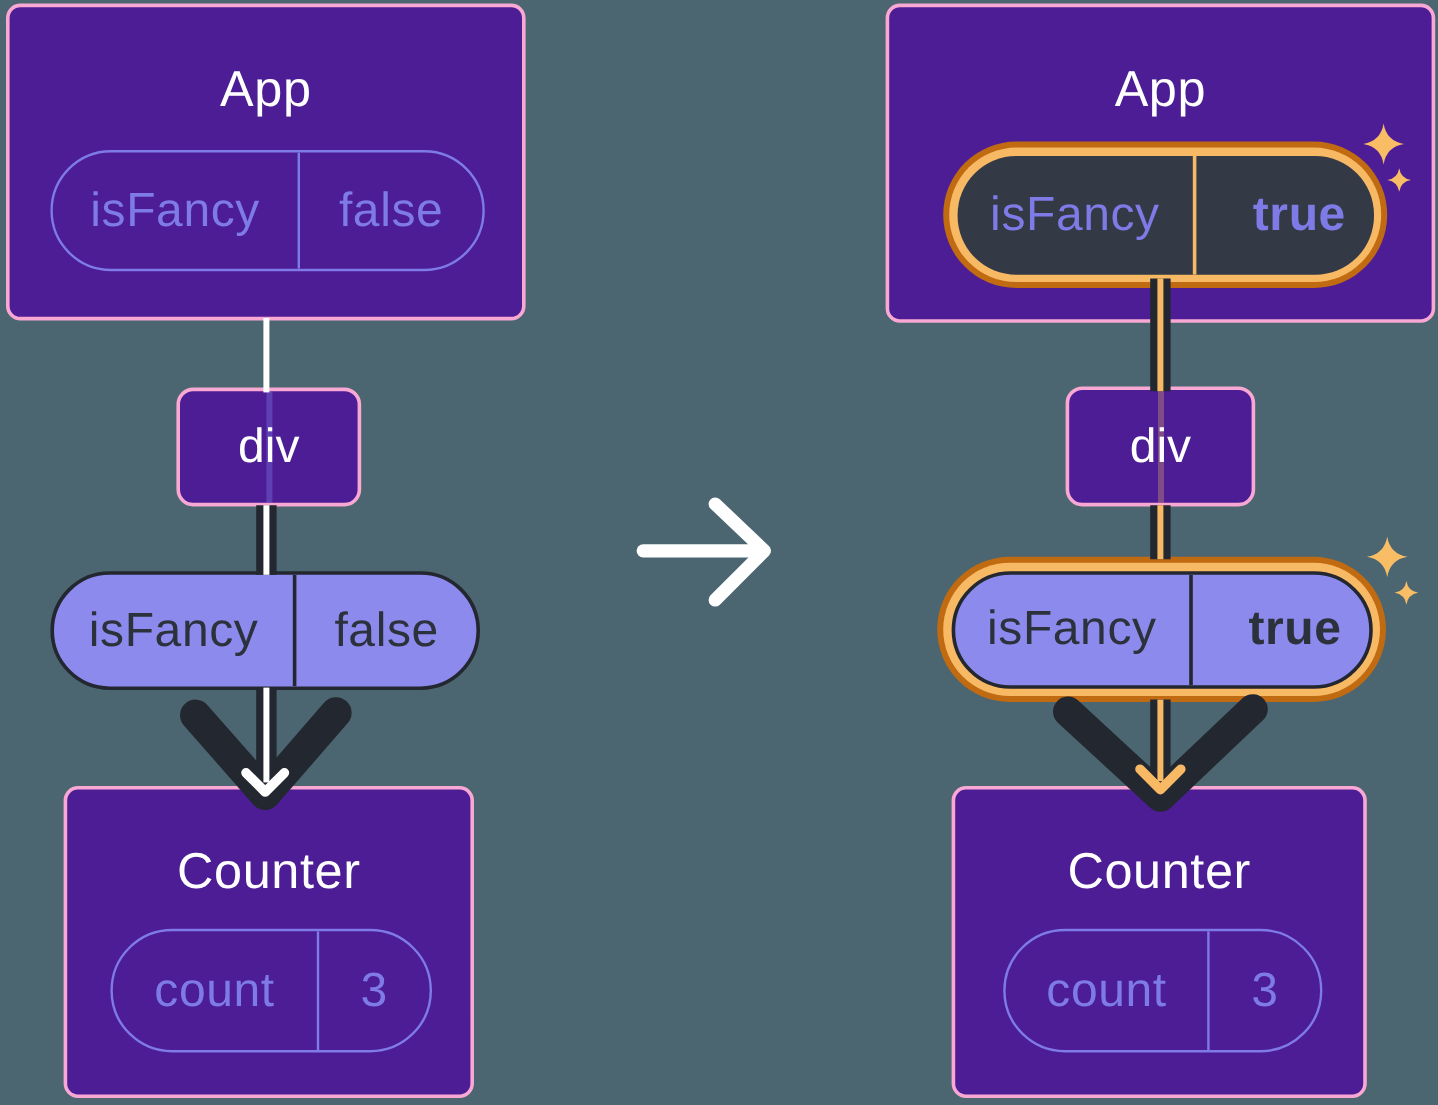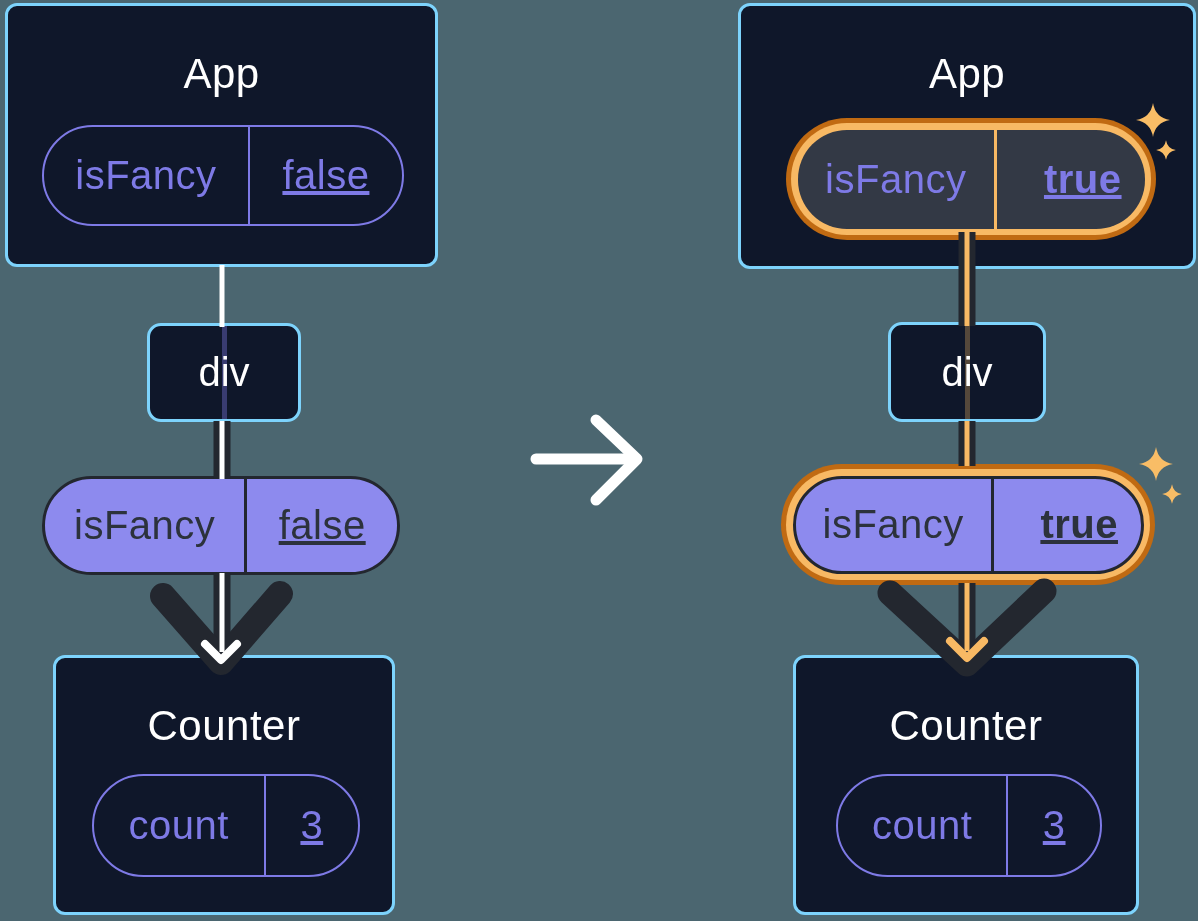--- a/index.html
+++ b/index.html
@@ -3,21 +3,21 @@
 <meta charset="utf-8">
 <style>
   html,body{margin:0;padding:0;background:#4B6670;}
   .canvas{
     position:relative;width:1198px;height:921px;overflow:hidden;
     background:#4B6670;
     font-family:"Liberation Sans", sans-serif;
   }
   
   .box{
-    position:absolute;background:#0f172a;border:3px solid #7dd3fc;
+    position:absolute;background:#4c1d95;border:3px solid #f9a8d4;
     border-radius:12px;box-sizing:border-box;
   }
   .comp-title{
     width:100%;text-align:center;color:#FFFFFF;font-size:42px;
     font-weight:500;letter-spacing:.5px;position:absolute;top:44px;
   }
   
   .pill{
     position:absolute;display:flex;box-sizing:border-box;align-items:stretch;
     border-radius:60px;overflow:hidden;
@@ -26,21 +26,21 @@
     display:flex;align-items:center;justify-content:center;
     font-size:40px;letter-spacing:.5px;box-sizing:border-box;
   }
   .pill.outline{border:2.5px solid #7E7AE6;background:transparent;color:#7E7AE6;}
   .pill.outline .cell{color:#7E7AE6;}
   .pill.outline .cell.key{border-right:2.5px solid #7E7AE6;}
   .pill.filled{border:3px solid #23272F;background:#8D8AEE;}
   .pill.filled .cell{color:#2C323C;}
   .pill.filled .cell.key{border-right:3px solid #23272F;}
   .cell.key{flex:0 0 57.5%;}
-  .cell.val{flex:1;text-decoration:underline;}
+  .cell.val{flex:1;}
   .counter-pill .cell.key{flex:0 0 65%;text-align:right;}
   .bold-val{font-weight:700;margin-left:24px;}
   
   .ring-outer{
     position:absolute;background:#C06A12;border-radius:62px;
     padding:5px;box-sizing:border-box;
   }
   .ring-inner{
     width:100%;height:100%;background:#F8B964;border-radius:56px;
     padding:6.5px;box-sizing:border-box;

